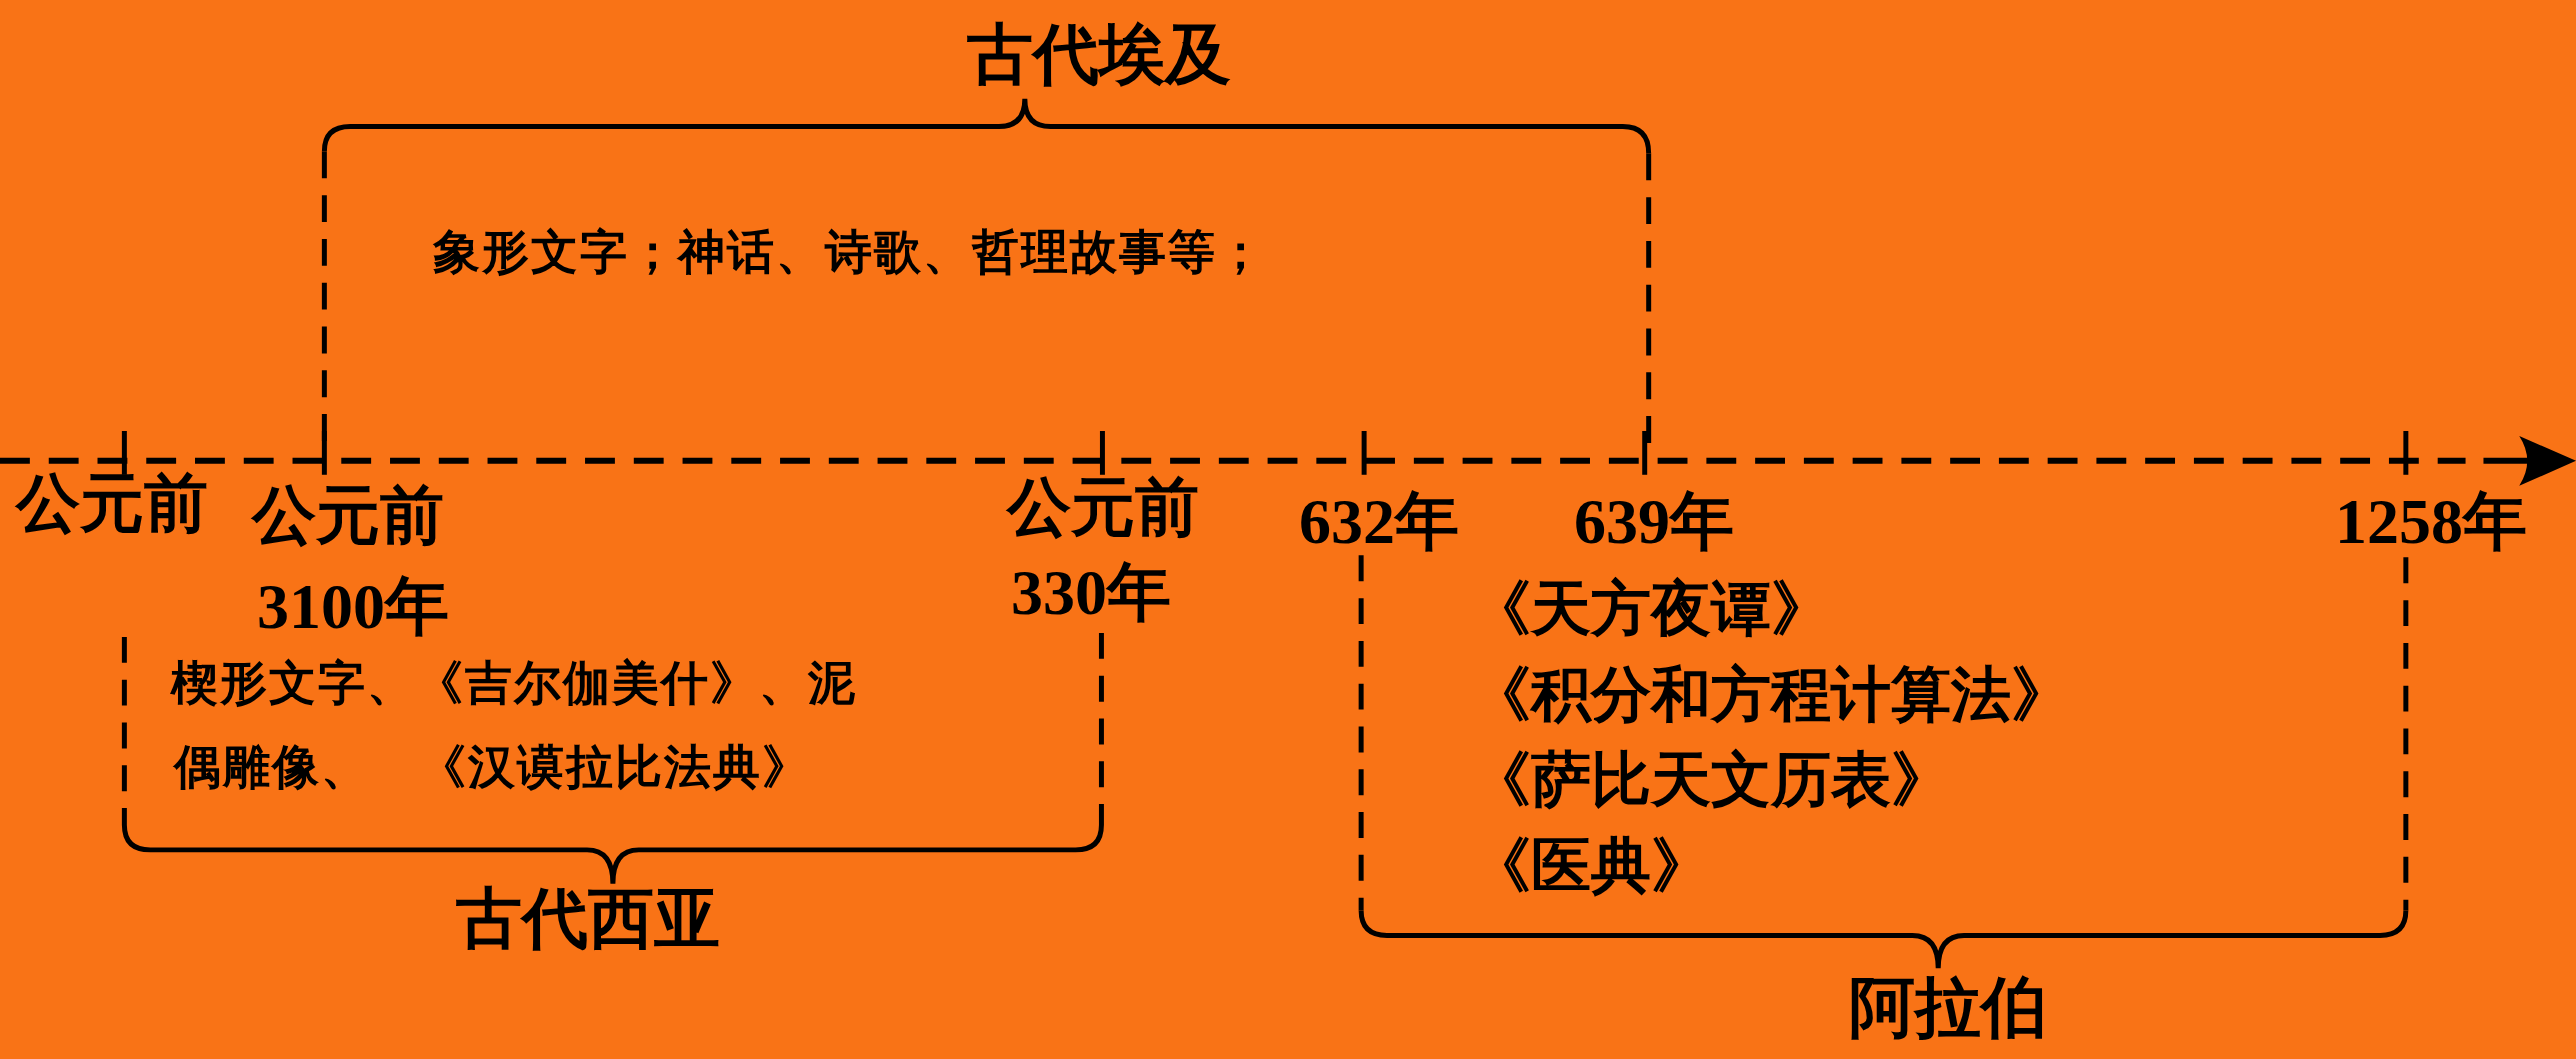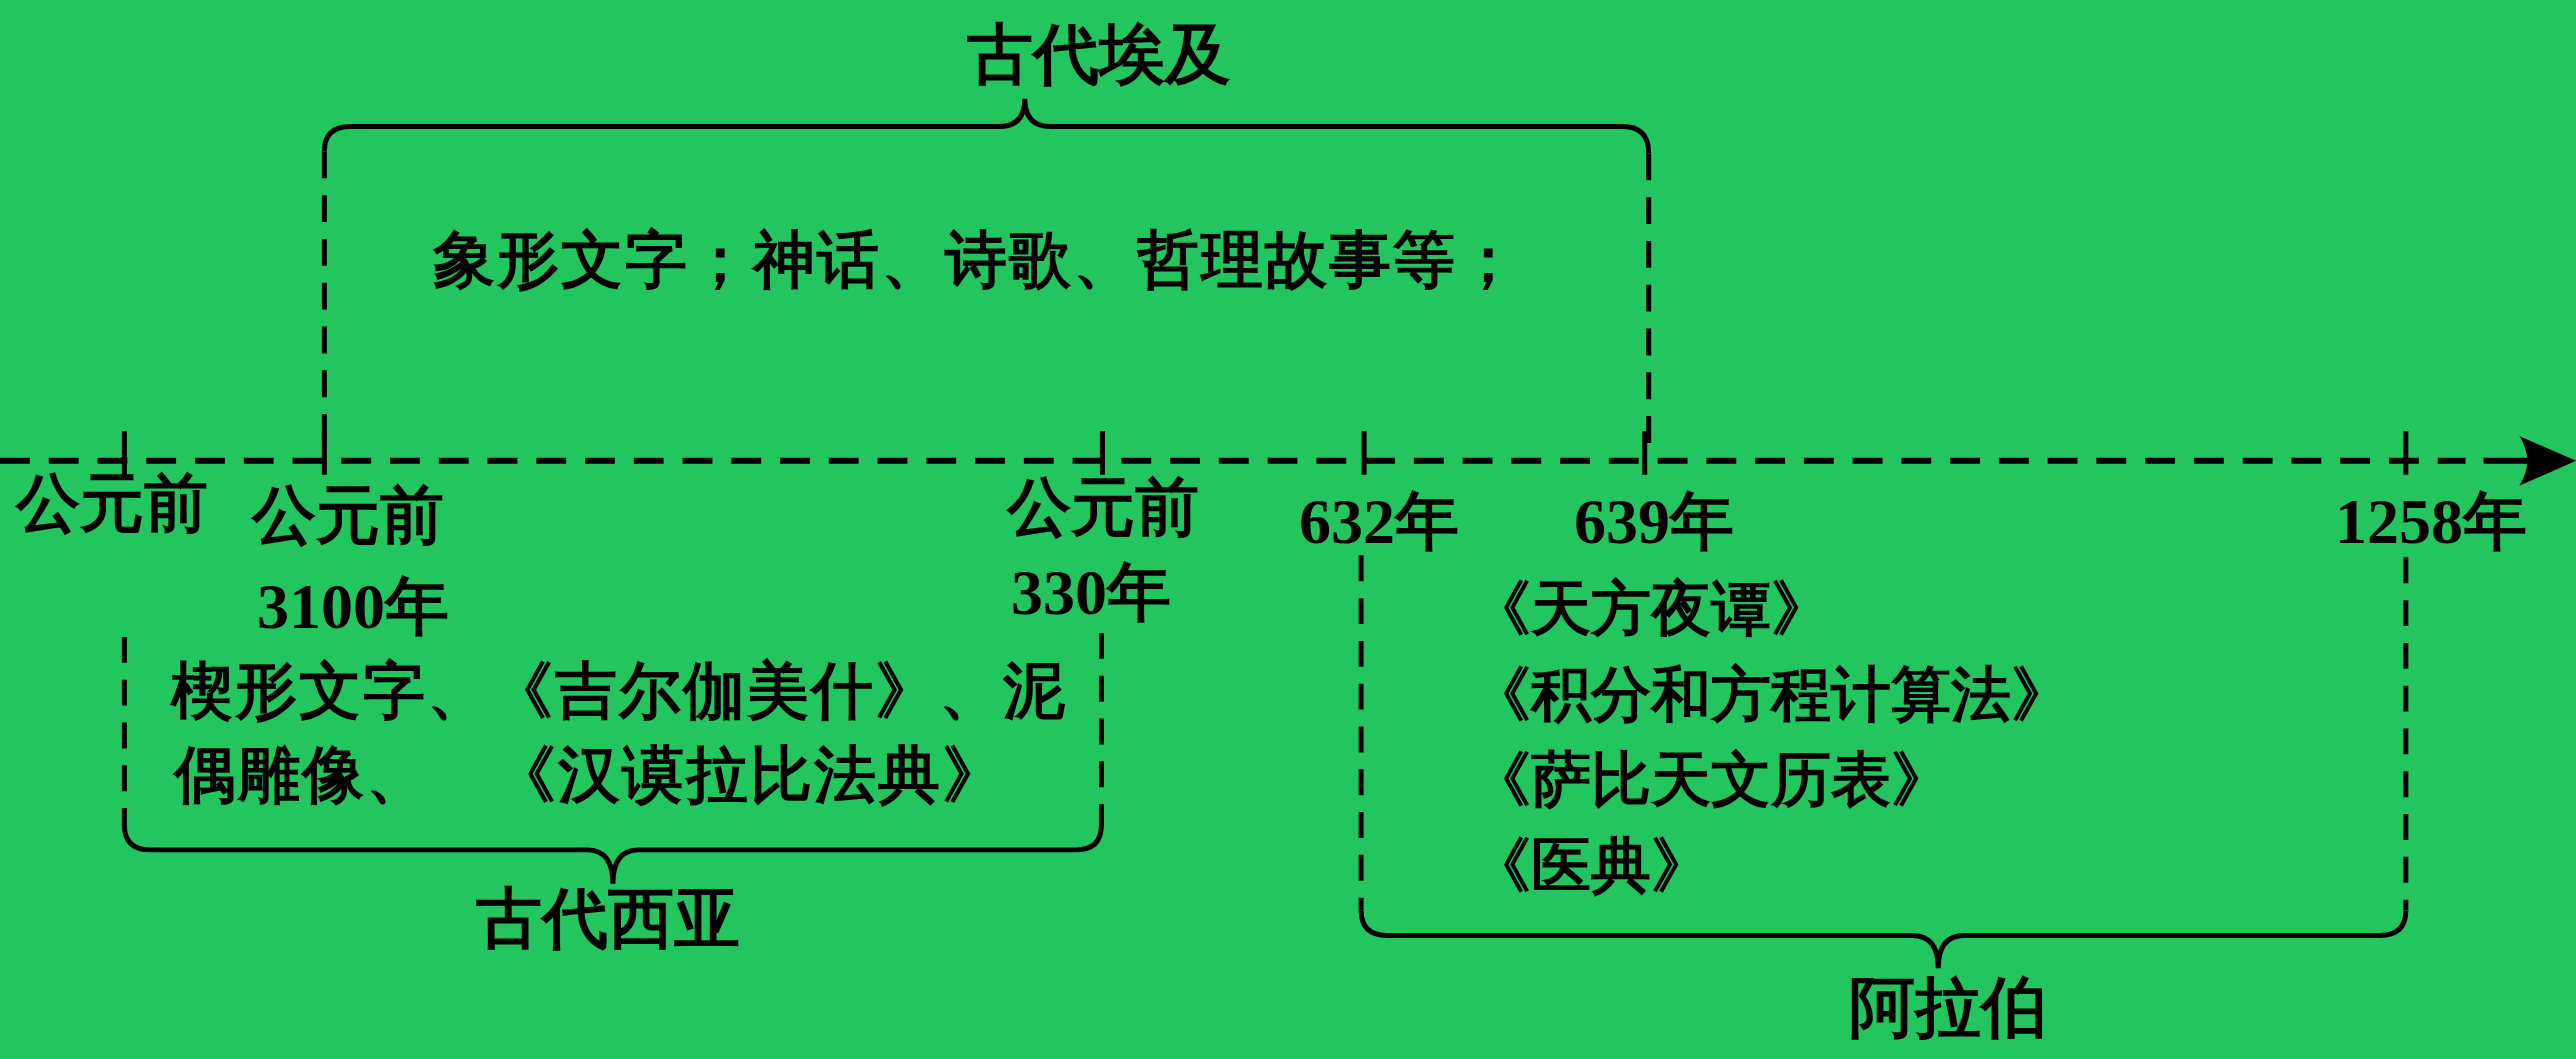--- a/index.html
+++ b/index.html
@@ -1,30 +1,30 @@
 <!DOCTYPE html>
 <html><head>
 <meta charset="utf-8">
 <style>
   html, body { margin: 0; padding: 0; background: #ffffff; }
   #stage {
     position: relative;
     width: 2576px;
     height: 1060px;
-    background: #22c55e;
+    background: #f97316;
     font-family: "Liberation Serif", "DejaVu Serif", serif;
     color: #000000;
     overflow: hidden;
     text-decoration: underline;
   }
   #lines { position: absolute; left: 0; top: 0; }
   .txt { position: absolute; white-space: pre; font-weight: bold; line-height: 1; }
   .year  { font-size: 64px; }
   .brace-label { font-size: 66px; }
-  .content { font-size: 62px; letter-spacing: 2px; }
+  .content { font-size: 47px; letter-spacing: 2px; }
   .books { font-size: 60px; }
 </style>
 </head>
 <body>
 
 <div id="stage">
 
   <svg id="lines" width="2576" height="1060" viewBox="0 0 2589 1065">
 
     <line x1="0" y1="463" x2="2478" y2="463" stroke="#000" stroke-width="6" stroke-dasharray="30 19"></line>
@@ -66,21 +66,21 @@
 
   <div class="txt year" style="left:1007px; top:476px;">公元前</div>
   <div class="txt year" style="left:1011px; top:561px;">330年</div>
 
   <div class="txt year" style="left:1299px; top:490px;text-align:center;">632年</div>
   <div class="txt year" style="left:1574px; top:490px;">639年</div>
   <div class="txt year" style="left:2335px; top:490px;">1258年</div>
 
   <div class="txt content" style="left:171px; top:660px;">楔形文字、《吉尔伽美什》、泥</div>
   <div class="txt content" style="left:174px; top:744px;">偶雕像、　《汉谟拉比法典》</div>
-  <div class="txt brace-label" style="left:476px; top:886px;">古代西亚</div>
+  <div class="txt brace-label" style="left:456px; top:886px;">古代西亚</div>
 
   <div class="txt books" style="left:1471px; top:579px;">《天方夜谭》</div>
   <div class="txt books" style="left:1471px; top:665px;">《积分和方程计算法》</div>
   <div class="txt books" style="left:1471px; top:750px;">《萨比天文历表》</div>
   <div class="txt books" style="left:1471px; top:836px;">《医典》</div>
   <div class="txt brace-label" style="left:1849px; top:975px;">阿拉伯</div>
 
 </div>
 
 

